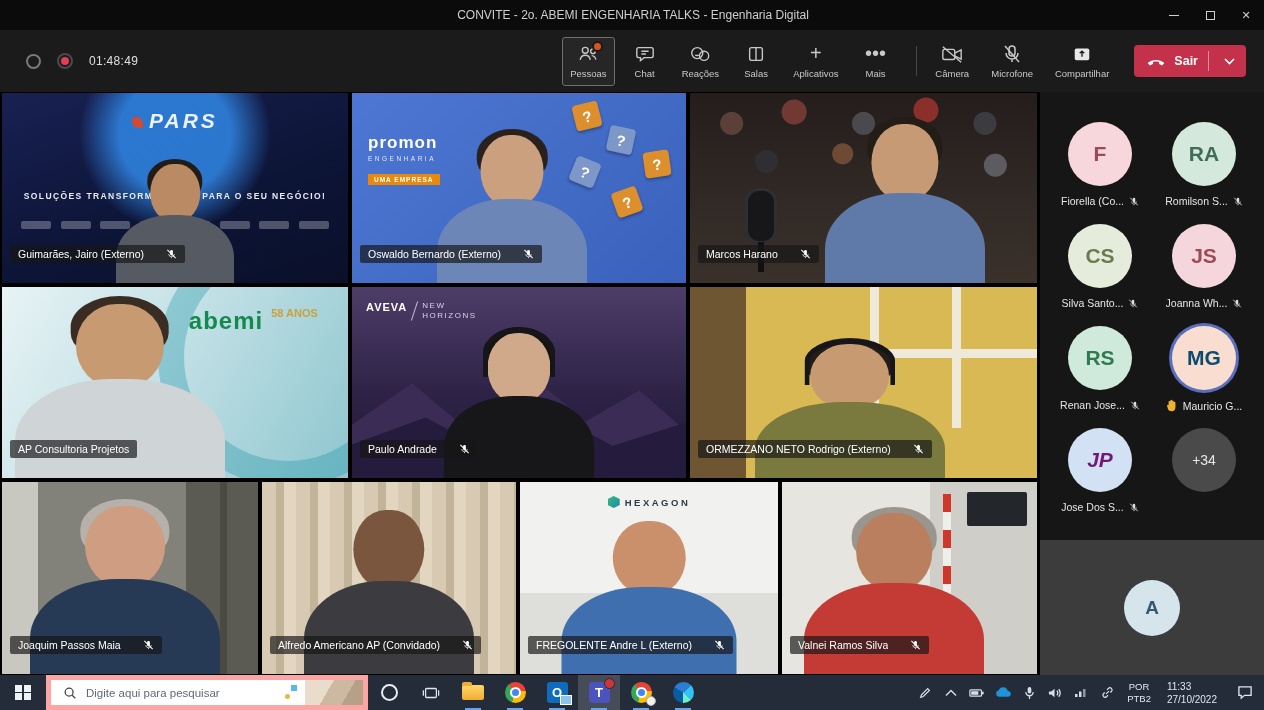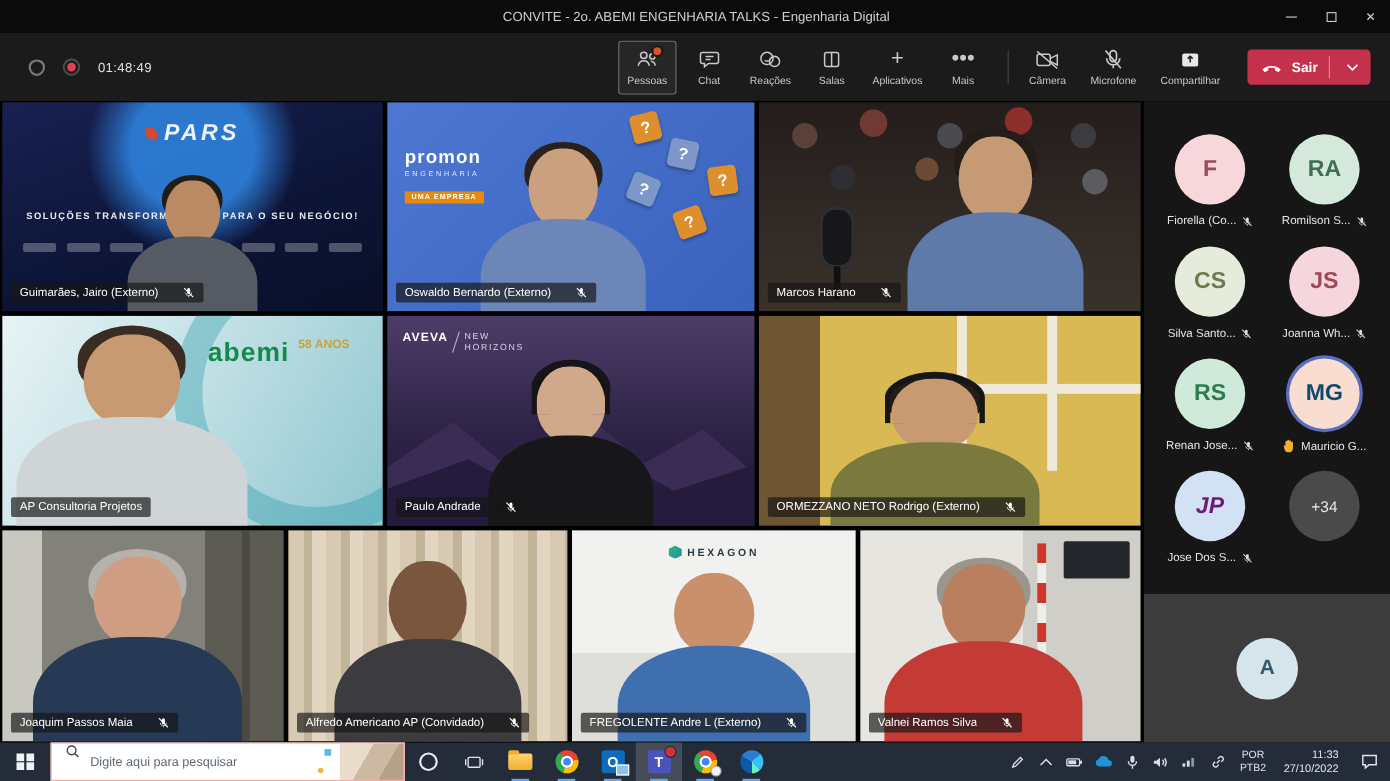--- a/index.html
+++ b/index.html
@@ -46,21 +46,21 @@
   .scene { position:absolute; inset:0; }
   .person { position:absolute; bottom:0; transform:translateX(-50%); }
   .p-hair { position:absolute; left:50%; top:1%; transform:translateX(-50%); width:47%; height:34%;
     background:var(--hair,#2b2320); border-radius:50% 50% 42% 42%; }
   .p-head { position:absolute; left:50%; top:5%; transform:translateX(-50%); width:42%; height:46%;
     background:var(--skin,#c9a184); border-radius:46%/50%; }
   .p-band { position:absolute; left:50%; top:2%; transform:translateX(-50%); width:48%; height:32%;
     border:5px solid #15151a; border-bottom:none; border-radius:50% 50% 0 0; }
   .p-body { position:absolute; bottom:0; left:0; width:100%; height:54%;
     background:var(--shirt,#4a6fa5); border-radius:46% 46% 0 0/62% 62% 0 0; }
-  .ntag { position:absolute; left:8px; bottom:8px; background:rgba(22,22,22,.68); color:#fff;
+  .ntag { position:absolute; left:8px; bottom:20px; background:rgba(22,22,22,.68); color:#fff;
     font-size:10.5px; padding:3px 8px; border-radius:2px; display:flex; align-items:center; gap:22px; max-width:86%; }
   .ntag .lbl { white-space:nowrap; overflow:hidden; text-overflow:ellipsis; }
   .ntag svg { flex:0 0 auto; }
   
   .t-pars .scene { background:
       radial-gradient(circle at 50% 22%, rgba(45,124,214,.95) 0 56px, rgba(45,124,214,0) 96px),
       linear-gradient(160deg,#182152 0%, #0d1538 55%, #0a1029 100%); }
   .brand-pars { position:absolute; top:16px; width:100%; text-align:center; color:#edf1fa;
     font-size:21px; font-weight:bold; font-style:italic; letter-spacing:3px; }
   .brand-pars i { display:inline-block; width:11px; height:11px; background:#d24a32; border-radius:2px 60% 2px 60%; margin-right:6px; }
@@ -131,21 +131,21 @@
   .hand-ic { width:12px; height:13px; display:inline-block; }
   .selfpanel { position:absolute; left:0; top:448px; width:224px; height:135px; background:#3c3c3c;
     display:flex; align-items:center; justify-content:center; }
   .selfpanel .avatar { width:56px; height:56px; background:#d6e4ec; color:#33596b; font-size:19px; }
   
   .taskbar { position:absolute; bottom:0; left:0; width:100%; height:35px; background:#232c38;
     display:flex; align-items:stretch; color:#dfe6ee; }
   .tk-start { width:46px; display:flex; align-items:center; justify-content:center; }
   .winlogo { display:grid; grid-template-columns:7px 7px; grid-template-rows:7px 7px; gap:1.5px; }
   .winlogo i { background:#eef3f8; }
-  .tk-search { width:322px; background:#ffffff; display:flex; gap:9px; padding:0 0 0 12px; position:relative; border:1px solid #fca5a5; }
+  .tk-search { width:322px; background:#ffffff; display:flex; align-items:center; gap:9px; padding:0 0 0 12px; position:relative; border:5px solid #fca5a5; }
   .tk-search input { border:none; outline:none; background:transparent; font-size:11.5px; color:#333; width:190px; font-family:"Liberation Sans",sans-serif; }
   .tk-search input::placeholder { color:#5f6a75; }
   .search-img { margin-left:auto; width:58px; height:100%; background:linear-gradient(120deg,#e9dccb 0 40%, #cdb9a1 40% 70%, #b7a088 70% 100%); position:relative; }
   .search-img::before { content:""; position:absolute; left:-14px; top:5px; width:6px; height:6px; background:#58b8e8; }
   .search-img::after { content:""; position:absolute; left:-20px; bottom:6px; width:5px; height:5px; background:#e8b93a; border-radius:50%; }
   .tk-app { width:42px; display:flex; align-items:center; justify-content:center; position:relative; }
   .tk-app.running::after { content:""; position:absolute; bottom:0; left:13px; width:16px; height:2px; background:#6aa3e8; }
   .tk-app.active { background:rgba(255,255,255,.16); }
   .ring { width:17px; height:17px; border:2px solid #e8edf4; border-radius:50%; }
   .ic-folder { width:22px; height:15px; background:linear-gradient(#ffd66b,#f0ad32); border-radius:2px; position:relative; }
@@ -161,21 +161,21 @@
   .ic-teams { width:21px; height:21px; background:#4b53bc; border-radius:3px; color:#fff; font-weight:bold;
     font-size:13px; display:flex; align-items:center; justify-content:center; position:relative; }
   .red-badge { position:absolute; top:-4px; right:-5px; width:11px; height:11px; background:#d13438; border-radius:50%;
     border:1.5px solid #232c38; }
   .white-badge { position:absolute; bottom:-3px; right:-4px; width:10px; height:10px; background:#f2f2f2; border-radius:50%;
     border:1px solid #aaa; }
   .tk-spacer { flex:1; }
   .tray-ic { width:26px; display:flex; align-items:center; justify-content:center; }
   .tray-ic svg { stroke:#d7dee8; fill:none; stroke-width:1.4; }
   .tk-lang { display:flex; flex-direction:column; justify-content:center; font-size:9.5px; line-height:1.25; text-align:center; padding:0 7px; }
-  .tk-clock { display:flex; flex-direction:column; justify-content:center; font-size:10px; line-height:1.3; text-align:right; padding:0 9px; }
+  .tk-clock { display:flex; flex-direction:column; justify-content:center; font-size:10px; line-height:1.3; padding:0 9px; }
   .tk-action { width:38px; display:flex; align-items:center; justify-content:center; }
 </style>
 </head>
 <body>
 
 <div id="screen">
 
   <div class="titlebar">
     <div class="title">CONVITE - 2o. ABEMI ENGENHARIA TALKS - Engenharia Digital</div>
     <div class="win-controls">

